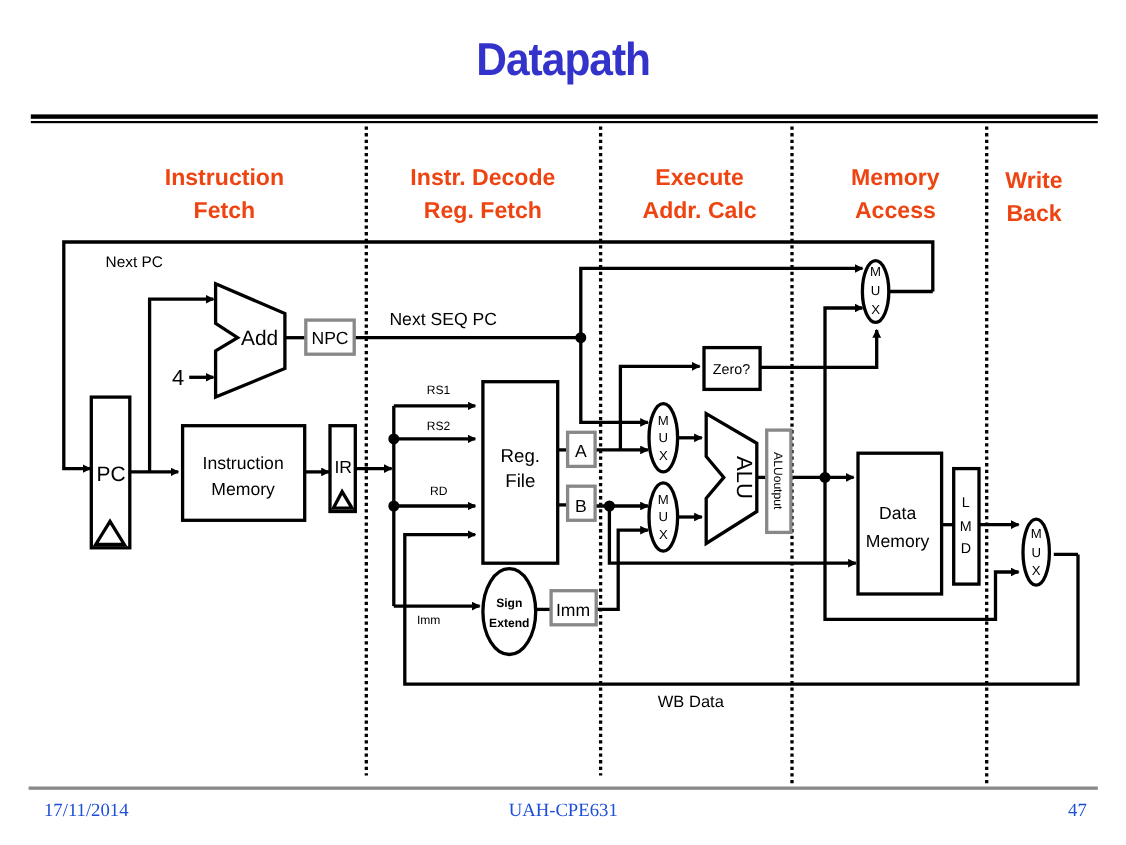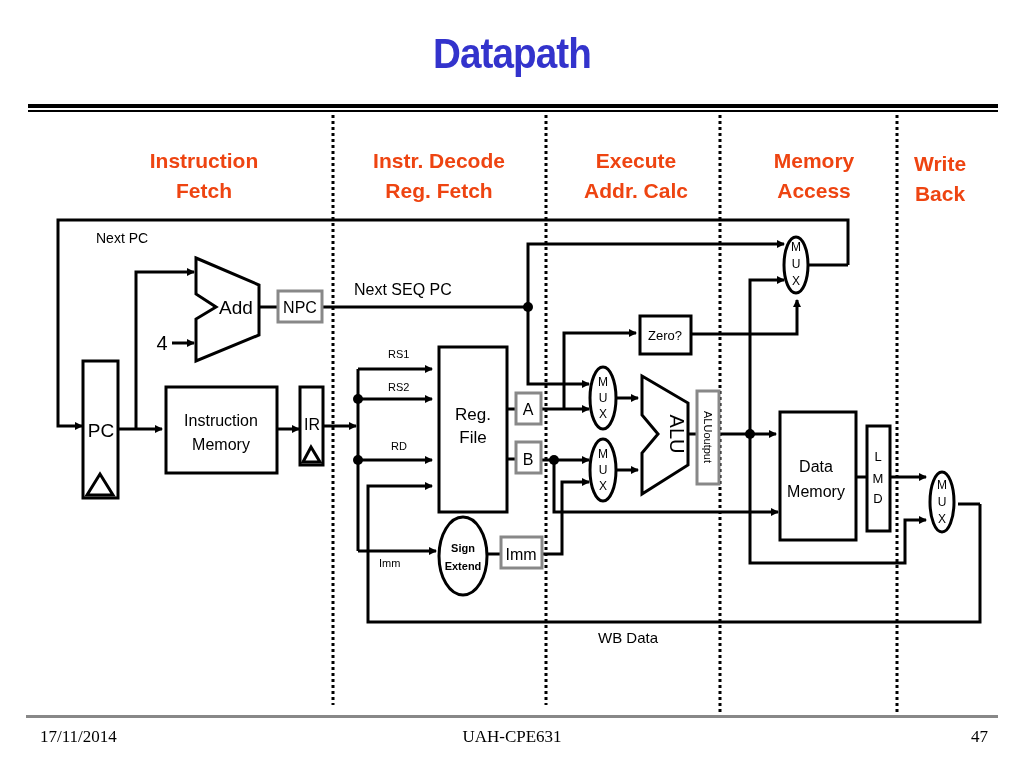--- a/index.html
+++ b/index.html
@@ -1,21 +1,21 @@
 <!DOCTYPE html>
 <html><head>
 <meta charset="utf-8">
 <style>
   html,body{margin:0;padding:0;background:#fff;}
   body{width:1024px;height:768px;position:relative;overflow:hidden;font-family:"Liberation Sans",sans-serif;}
   .title{position:absolute;top:30px;left:0;width:1024px;text-align:center;font-size:42px;font-weight:bold;color:#3333cc;letter-spacing:-1px;transform:scaleX(0.92);}
   .rule-top{position:absolute;left:28px;top:104px;width:970px;height:4px;background:#000;}
   .rule-top2{position:absolute;left:28px;top:110px;width:970px;height:2px;background:#000;}
   .rule-bot{position:absolute;left:26px;top:715px;width:972px;height:3px;background:#888;}
-  .footer{position:absolute;top:727px;font-family:"Liberation Serif",serif;font-size:17px;color:#000000;}
+  .footer{position:absolute;top:727px;font-family:"Liberation Serif",serif;font-size:17px;color:#1d4ed8;}
   svg{position:absolute;left:0;top:0;}
   svg text{font-family:"Liberation Sans",sans-serif;}
 </style>
 </head>
 <body>
 
 <div class="title">Datapath</div>
 <div class="rule-top"></div>
 <div class="rule-top2"></div>
 

